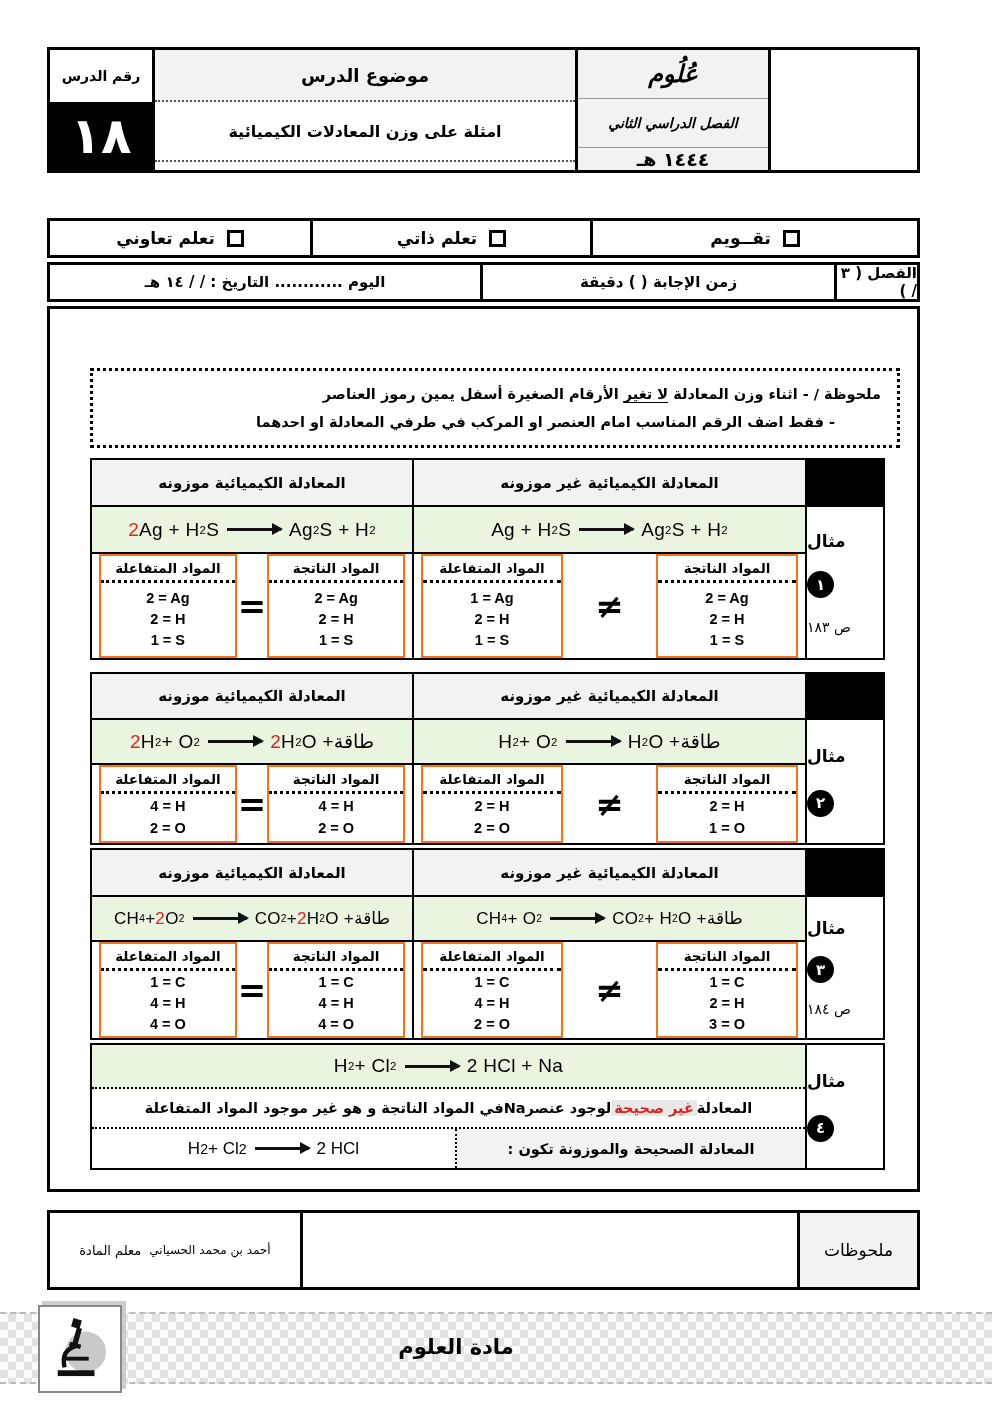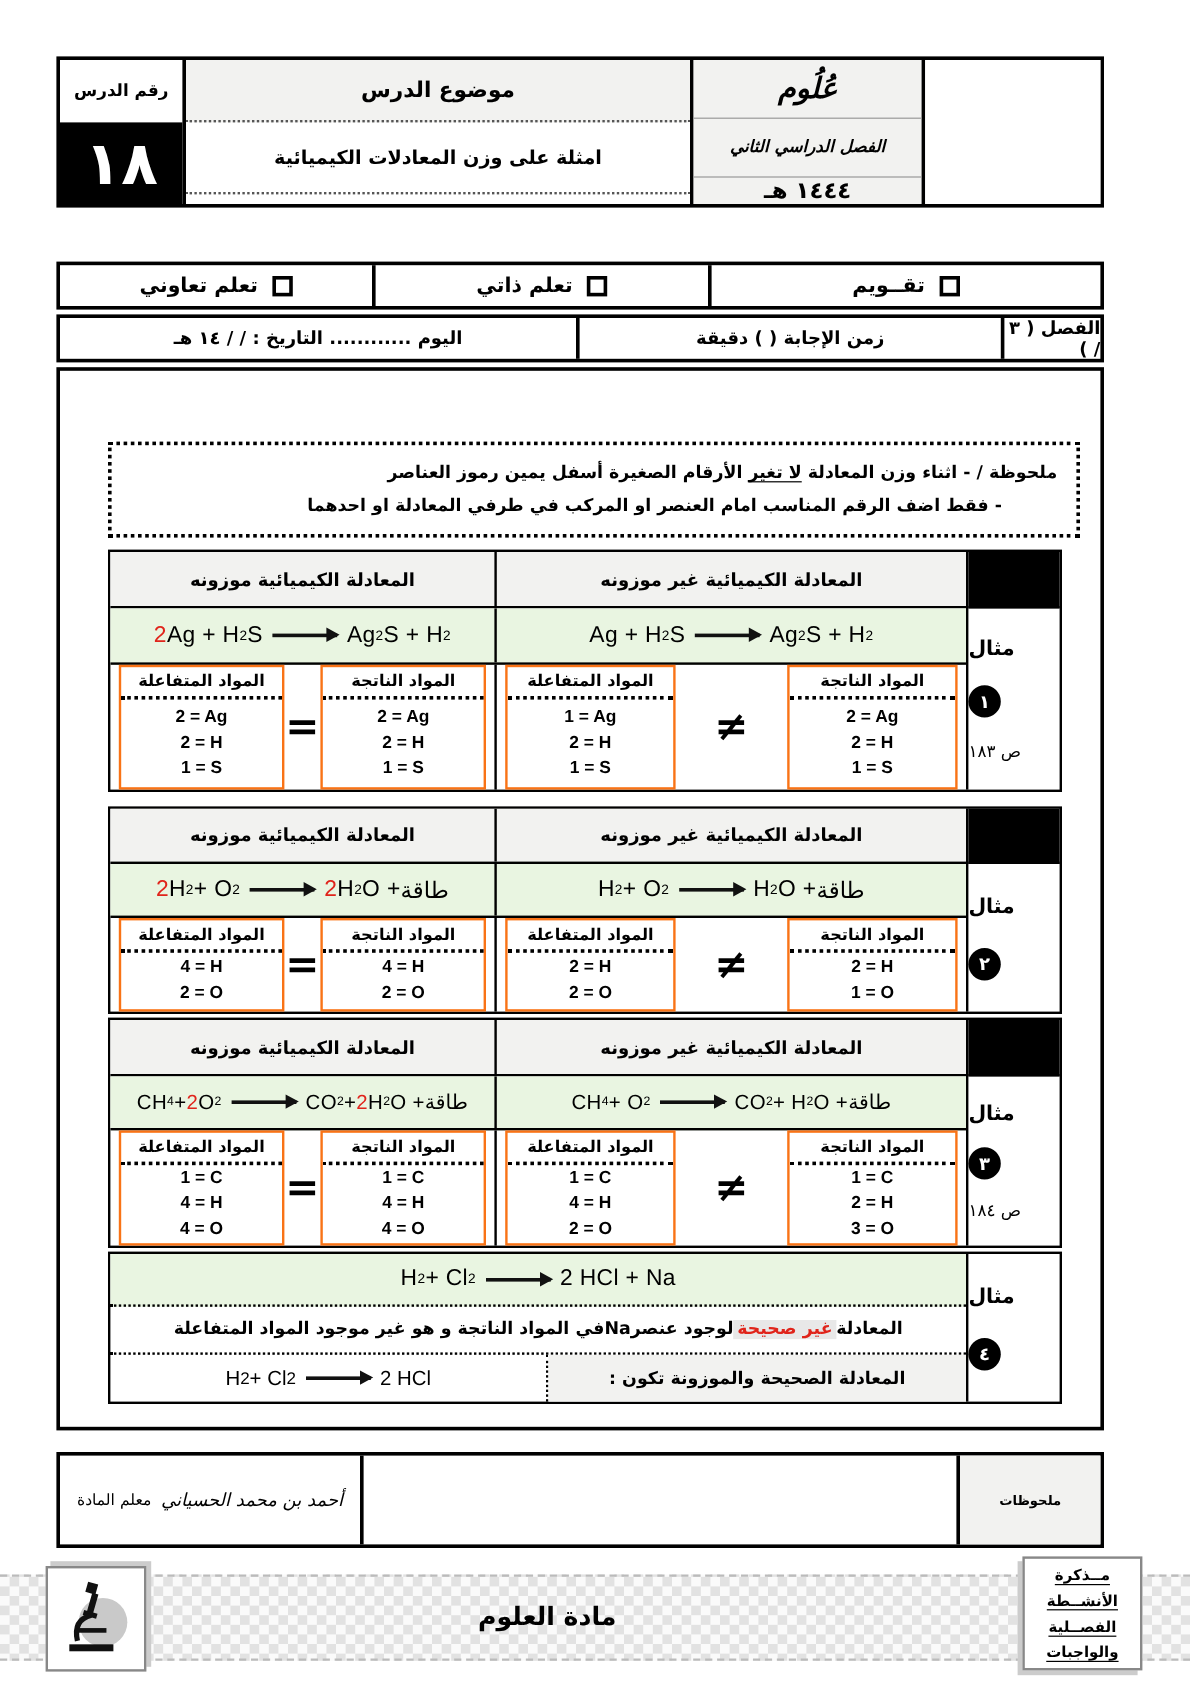--- a/index.html
+++ b/index.html
@@ -71,23 +71,23 @@
   .ex4-r1 { height:44px; background:#e9f5e1; border-bottom:2px dotted #000; display:flex; align-items:center; justify-content:center; }
   .ex4-r2 { height:40px; border-bottom:2px dotted #000; display:flex; align-items:center; justify-content:center; direction:rtl; font-weight:bold; font-size:14.5px; }
   .ex4-r3 { flex:1; display:flex; }
   .ex4-eq { width:365px; border-right:2px dotted #000; display:flex; align-items:center; justify-content:center; direction:ltr; font-family:"Liberation Sans", sans-serif; font-size:17px; }
   .ex4-lab { flex:1; background:#f2f2f0; display:flex; align-items:center; justify-content:center; direction:rtl; font-weight:bold; font-size:14.5px; }
 
   
   .footer { left:47px; top:1210px; width:873px; height:80px; border:3px solid #000; display:flex; }
   .f-teacher { width:253px; border-right:3px solid #000; display:flex; flex-direction:row; align-items:center; justify-content:center; gap:8px; }
   .f-teacher .tl { font-size:13px; }
-  .f-teacher .tn { font-size:15px;font-style:italic; }
+  .f-teacher .tn { font-size:12px; }
   .f-empty { flex:1; border-right:3px solid #000; }
-  .f-notes { width:117px; background:#f2f2f0; display:flex; align-items:center; justify-content:center; font-weight:bold; font-size:11px; }
+  .f-notes { width:117px; background:#f2f2f0; display:flex; align-items:center; justify-content:center; font-weight:normal; font-size:17px; }
 
   
   .band { left:0; top:1312px; width:992px; height:72px;
     background: repeating-conic-gradient(#e2e2e2 0% 25%, #fafafa 0% 50%) 0 0 / 16px 16px;
     border-top:2px dashed #bbb; border-bottom:2px dashed #bbb; }
   .micro-box { left:38px; top:1305px; width:84px; height:88px; background:#fff; border:2px solid #888; box-shadow:4px -4px 0 #ccc; display:flex; align-items:center; justify-content:center; }
   .band-title { left:346px; top:1335px; width:220px; text-align:center; font-weight:bold; font-size:21px; }
   .stamp-box { left:852px; top:1297px; width:100px; height:95px; background:#fff; border:2px solid #888; box-shadow:-4px 4px 0 #ccc; display:flex; flex-direction:column; align-items:center; justify-content:space-evenly; direction:rtl; font-weight:bold; font-size:12.5px; }
   .stamp-box span { text-decoration:underline; text-underline-offset:3px; }
 </style>
@@ -455,20 +455,14 @@
         <rect x="19" y="27" width="12" height="4.5" transform="rotate(16 25 29)"></rect>
       </g>
       <path d="M14 52 Q10 34 26 30" stroke="#111" stroke-width="4.5" fill="none"></path>
       <rect x="12" y="41" width="27" height="4" fill="#111"></rect>
       <rect x="7" y="55" width="38" height="6" fill="#111"></rect>
     </svg>
   </div>
 
   <div class="abs band-title">مادة العلوم</div>
 
-  <div class="abs stamp-box">
-    <span>مــذكرة</span>
-    <span>الأنشــطة</span>
-    <span>الفصــلية</span>
-    <span>والواجبات</span>
-  </div>
 
 </div>
 
 </body></html>

